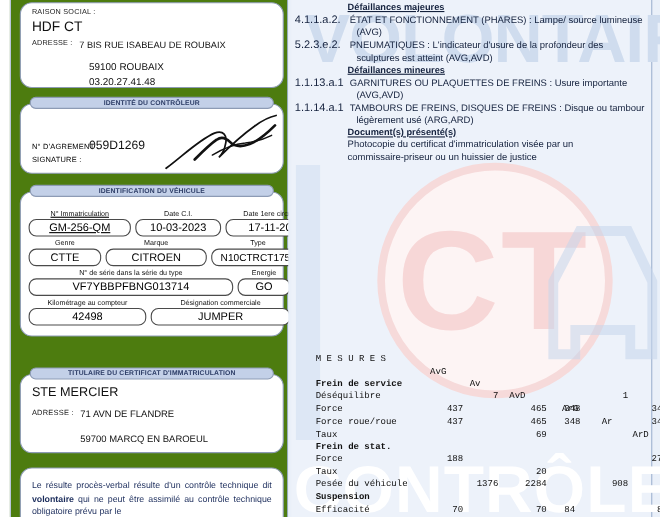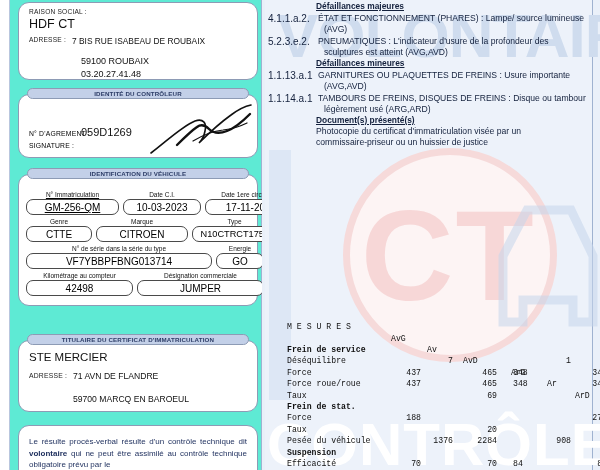--- a/index.html
+++ b/index.html
@@ -29,21 +29,21 @@
     padding-left: 9px;
     flex: 0 0 262px;
   }
 
   #left-inner {
     position: absolute;
     left: 9px;
     top: 0;
     width: 253px;
     height: 470px;
-    background: #5eead4;
+    background: #4d7c0f;
     border-left: 1px solid #b9c6de;
     border-right: 1px solid #9fb2d0;
   }
 
   .panel {
     position: absolute;
     left: 8px;
     width: 240px;
     background: #ffffff;
     border: 1px solid #8d9bb5;

